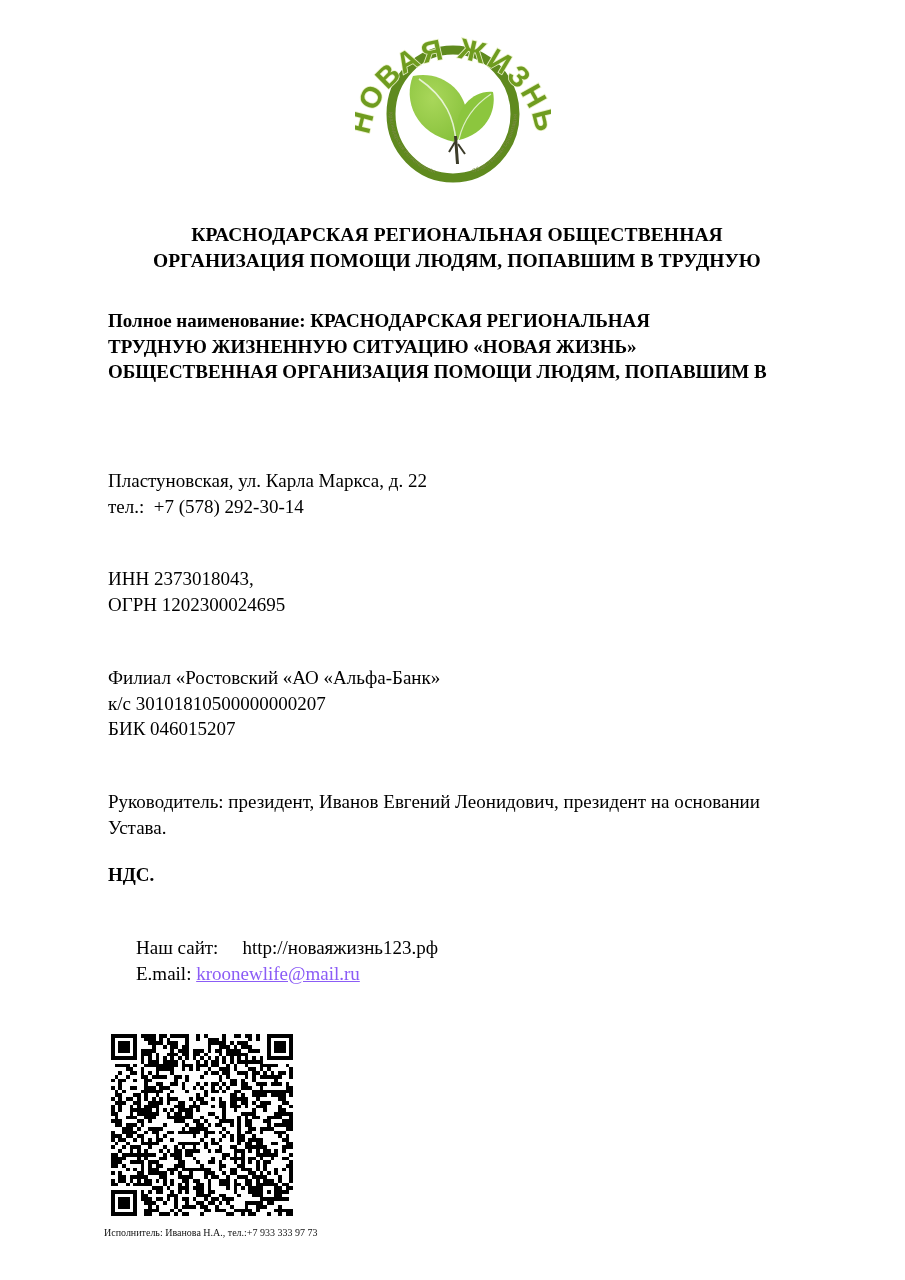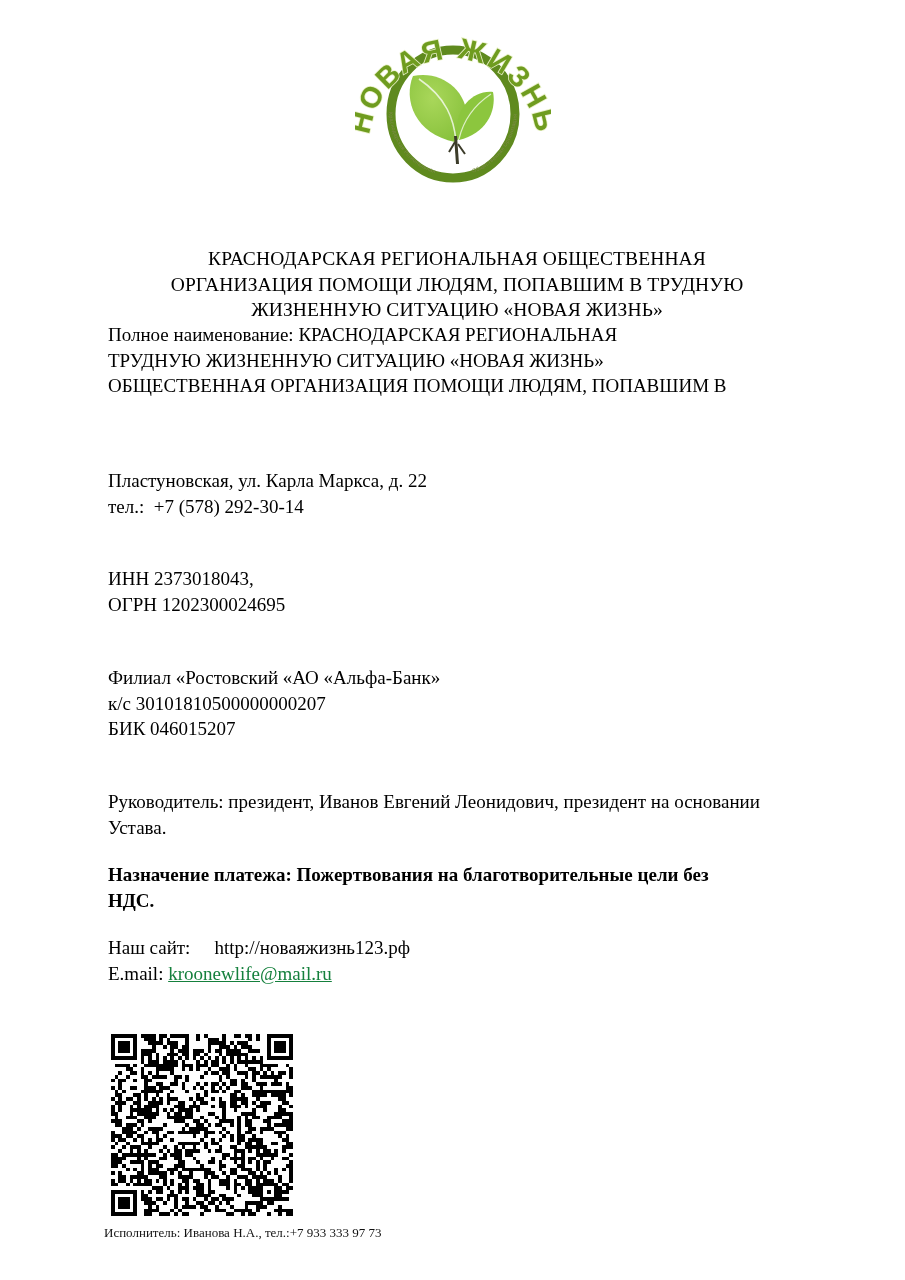--- a/index.html
+++ b/index.html
@@ -47,74 +47,73 @@
     height: 186px;
   }
 
   
   .doc-heading {
     position: absolute;
     left: 112px;
     top: 222px;
     width: 690px;
     text-align: center;
-    font-weight: normal;
+    font-weight: bold;
     font-size: 19.5px;
     line-height: 25.5px;
     letter-spacing: 0.1px;
-    margin-top: 24px;
   }
 
   
   .block {
     position: absolute;
     left: 108px;
     font-size: 19px;
     line-height: 25.5px;
   }
 
-  .b-fullname   { top: 322px; width: 700px; }
+  .b-fullname   { top: 308px; width: 700px; font-weight: bold; }
   .b-shortname  { top: 421px; width: 700px; }
   .b-address    { top: 468px; width: 700px; }
   .b-tin        { top: 566px; width: 560px; }
   .b-bank       { top: 665px; width: 560px; }
   .b-director   { top: 789px; width: 752px; }
   .b-purpose    { top: 862px; width: 720px; font-weight: bold; }
-  .b-web        { top: 935px; width: 560px; }
+  .b-web        { top: 935px; width: 560px; margin-left: 28px; }
   .b-qrlabel    { top: 1009px; width: 300px; }
 
   .line { display: block; white-space: pre-wrap; }
 
   .label-inline { white-space: pre; }
 
   .site-gap { display: inline-block; width: 24px; }
 
   a.mail-link,
   .mail-link {
-    color: #15803d;
+    color: #8b5cf6;
     text-decoration: underline;
   }
 
   
   .qr {
     position: absolute;
     left: 104px;
     top: 1034px;
     width: 196px;
     height: 182px;
   }
   .qr svg { display: block; width: 196px; height: 182px; }
 
   
   .footer {
     position: absolute;
     left: 104px;
     top: 1226px;
     width: 600px;
-    font-size: 13px;
+    font-size: 10px;
     line-height: 14px;
     color: #111111;
   }
 </style>
 </head>
 <body>
 
 <div class="page">
 
   <div class="logo-wrap">
@@ -151,21 +150,20 @@
           <path d="M 99,122 L 101,150 L 104,150 L 102,122 Z" fill="#3c3c2a"></path>
           <path d="M 100,128 L 94,138 M 103,130 L 110,140" stroke="#3c3c2a" stroke-width="2" fill="none"></path>
         </g>
       </svg>
     </div>
   </div>
 
   <div class="doc-heading">
     <span class="line">КРАСНОДАРСКАЯ РЕГИОНАЛЬНАЯ ОБЩЕСТВЕННАЯ</span>
     <span class="line">ОРГАНИЗАЦИЯ ПОМОЩИ ЛЮДЯМ, ПОПАВШИМ В ТРУДНУЮ</span>
-    <span class="line">ЖИЗНЕННУЮ СИТУАЦИЮ «НОВАЯ ЖИЗНЬ»</span>
   </div>
 
   <div class="block b-fullname">
     <span class="line">Полное наименование: КРАСНОДАРСКАЯ РЕГИОНАЛЬНАЯ</span>
     <span class="line">ТРУДНУЮ ЖИЗНЕННУЮ СИТУАЦИЮ «НОВАЯ ЖИЗНЬ»</span>
     <span class="line">ОБЩЕСТВЕННАЯ ОРГАНИЗАЦИЯ ПОМОЩИ ЛЮДЯМ, ПОПАВШИМ В</span>
   </div>
 
 
   <div class="block b-address">
@@ -183,21 +181,20 @@
     <span class="line">к/с 30101810500000000207</span>
     <span class="line">БИК 046015207</span>
   </div>
 
   <div class="block b-director">
     <span class="line">Руководитель: президент, Иванов Евгений Леонидович, президент на основании</span>
     <span class="line">Устава.</span>
   </div>
 
   <div class="block b-purpose">
-    <span class="line">Назначение платежа: Пожертвования на благотворительные цели без</span>
     <span class="line">НДС.</span>
   </div>
 
   <div class="block b-web">
     <span class="line"><span class="label-inline">Наш сайт:</span><span class="site-gap"></span><span>http://новаяжизнь123.рф</span></span>
     <span class="line"><span class="label-inline">E.mail:</span><span>&nbsp;</span><a class="mail-link" href="#">kroonewlife@mail.ru</a></span>
   </div>
 
 
   <div class="qr">

